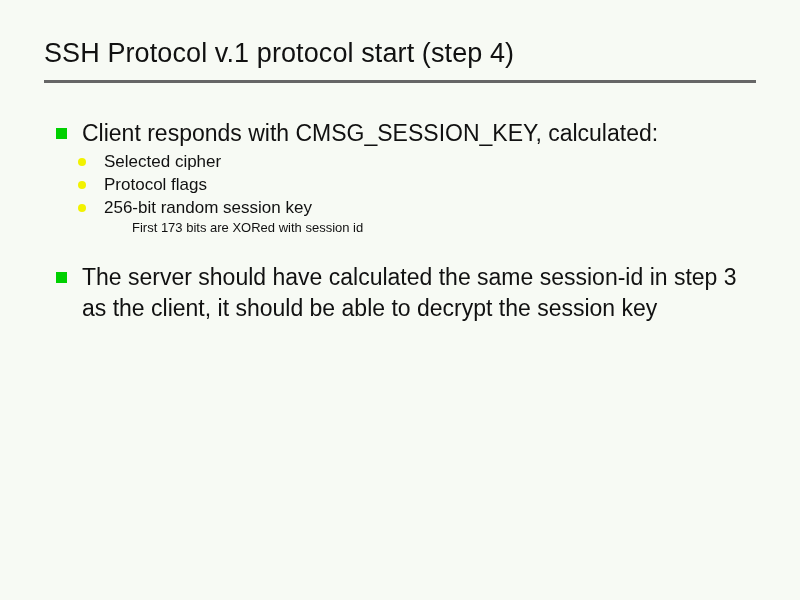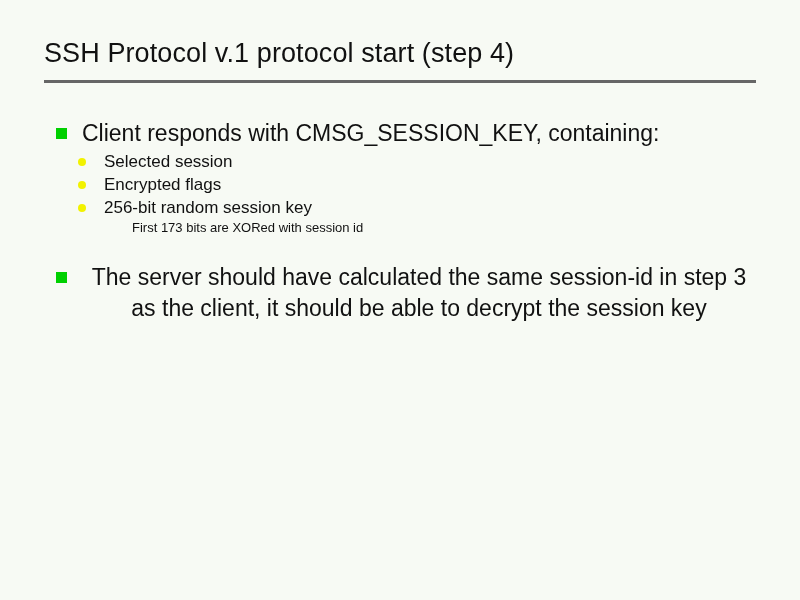--- a/index.html
+++ b/index.html
@@ -85,46 +85,45 @@
     padding-left: 76px;
     font-size: 13px;
     line-height: 17px;
     color: #111111;
   }
   .block-gap {
     height: 26px;
   }
   .l1.second {
     line-height: 31px;
-    text-align: center;
   }
 </style>
 </head>
 <body>
 
 <div class="slide">
 
   <div class="slide-title">SSH Protocol v.1 protocol start (step 4)</div>
   <div class="title-rule"></div>
 
   <div class="content">
 
     <div class="l1">
       <span class="marker"></span>
-      <span>Client responds with CMSG_SESSION_KEY, containing:</span>
+      <span>Client responds with CMSG_SESSION_KEY, calculated:</span>
     </div>
 
     <div class="l2">
       <span class="marker"></span>
-      <span>Selected session</span>
+      <span>Selected cipher</span>
     </div>
 
     <div class="l2">
       <span class="marker"></span>
-      <span>Encrypted flags</span>
+      <span>Protocol flags</span>
     </div>
 
     <div class="l2">
       <span class="marker"></span>
       <span>256-bit random session key</span>
     </div>
 
 
     <div class="l3">
       <span>First 173 bits are XORed with session id</span>

